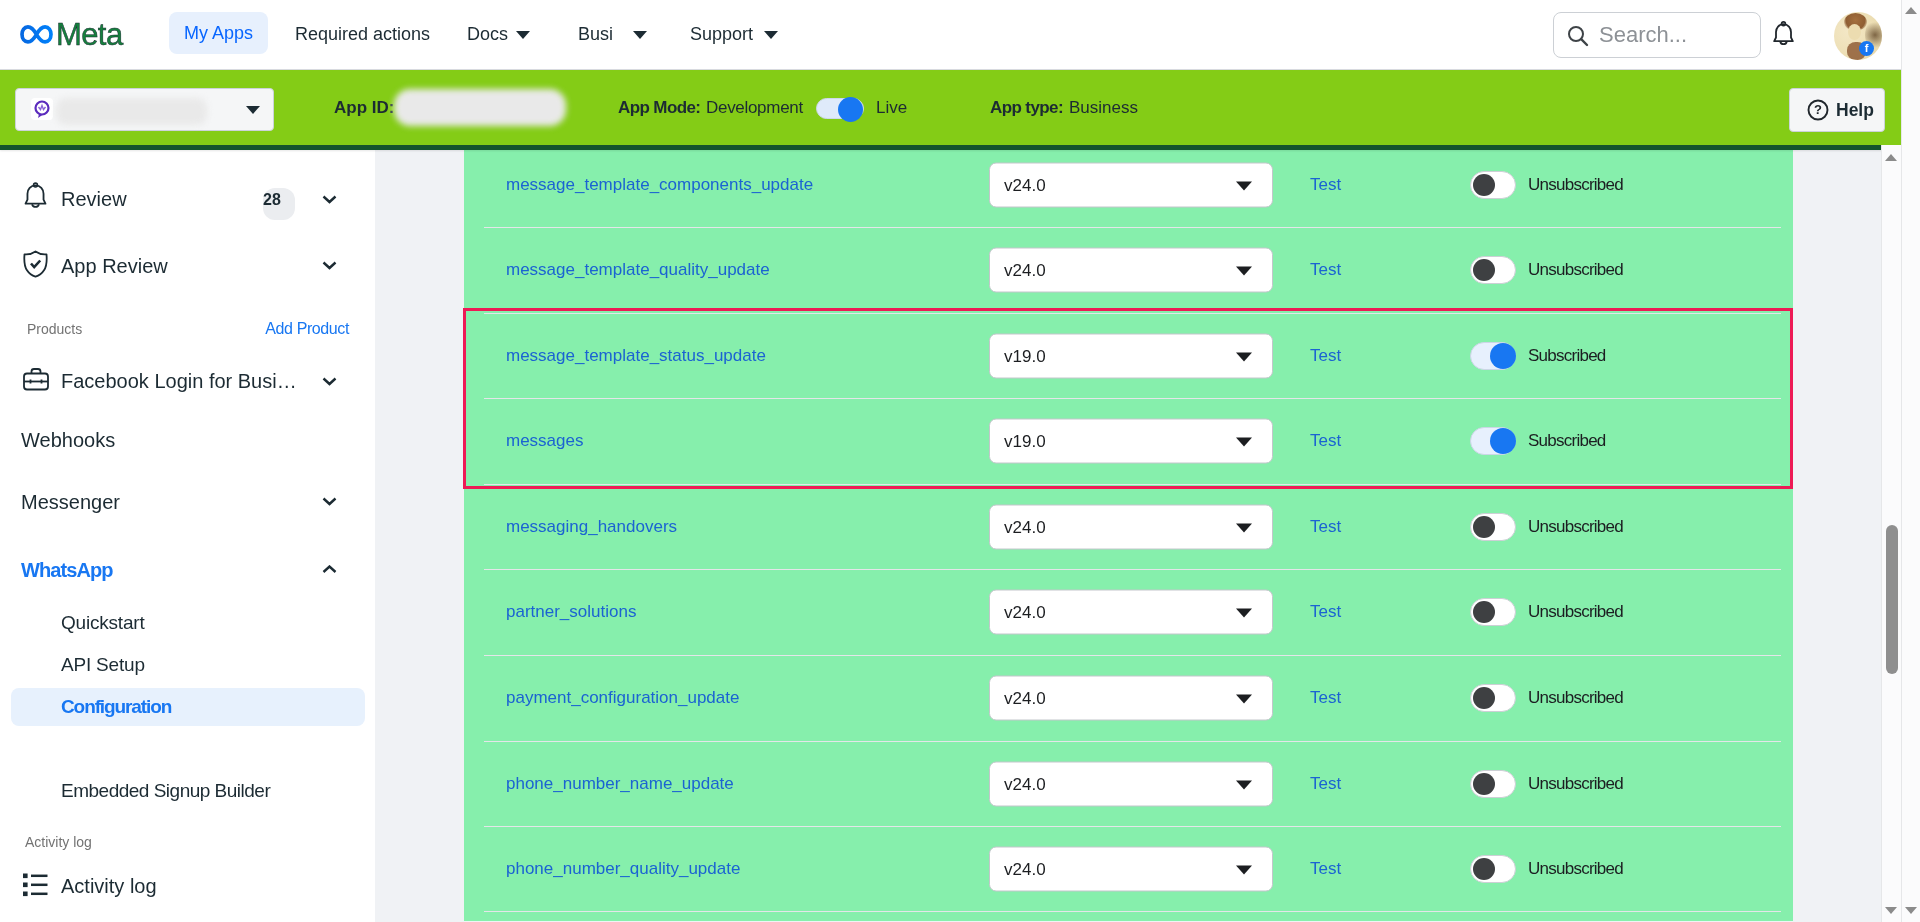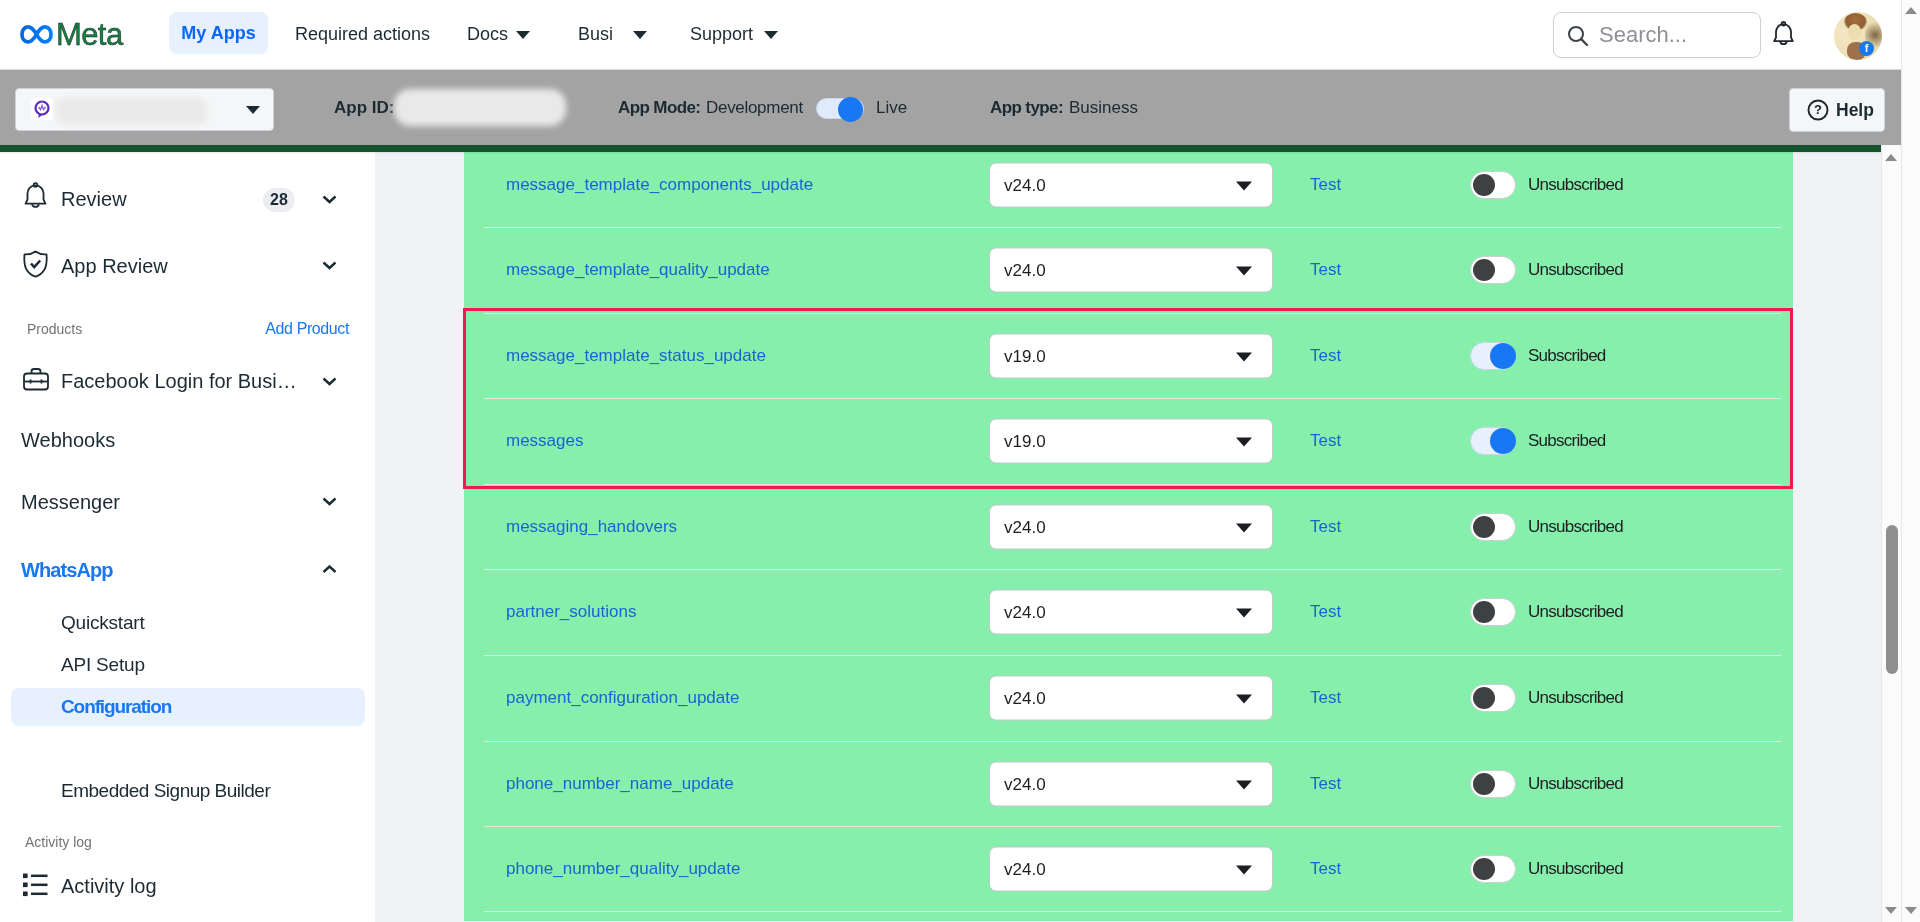--- a/index.html
+++ b/index.html
@@ -3,43 +3,43 @@
 <meta charset="utf-8">
 <style>
 html,body{margin:0;padding:0}
 body{width:1920px;height:922px;overflow:hidden;font-family:"Liberation Sans",sans-serif}
 .app{position:relative;width:1920px;height:922px;background:#fff;overflow:hidden}
 
 #nav{position:absolute;top:0;left:0;width:1920px;height:69px;background:#fff;border-bottom:1px solid #d8dadf;z-index:30}
 #nav .navlink{position:absolute;top:0;height:69px;line-height:69px;font-size:18px;color:#1c2b33}
 .caret{position:absolute;width:0;height:0;border-left:7px solid transparent;border-right:7px solid transparent;border-top:8px solid #1c2b33}
 #metaword{position:absolute;left:56px;top:0;height:69px;line-height:69px;font-size:31px;font-weight:400;-webkit-text-stroke:0.5px #1c2b33;letter-spacing:-0.6px;color:#15803d}
-#myapps{position:absolute;left:169px;top:12px;width:99px;height:42px;background:#e7f0fd;border-radius:8px;color:#0866ff;font-weight:700;font-size:18px;text-align:center;line-height:42px}
+#myapps{position:absolute;left:169px;top:12px;width:99px;height:42px;background:#e7f0fd;border-radius:8px;color:#0866ff;font-weight:400;font-size:18px;text-align:center;line-height:42px}
 #searchbox{position:absolute;left:1553px;top:12px;width:208px;height:46px;border:1px solid #ccd0d5;border-radius:8px;box-sizing:border-box}
 #searchbox span{position:absolute;left:45px;top:0;line-height:44px;font-size:22px;color:#8d9196}
 
-#bar2{position:absolute;top:70px;left:0;width:1920px;height:75px;background:#a3a3a3;border-bottom:7px solid #14532d;box-shadow:0 1px 2px rgba(0,0,0,.10);z-index:25}
+#bar2{position:absolute;top:70px;left:0;width:1920px;height:75px;background:#84cc16;border-bottom:5px solid #14532d;box-shadow:0 1px 2px rgba(0,0,0,.10);z-index:25}
 #appsel{position:absolute;left:15px;top:18px;width:259px;height:43px;background:#f5f6f7;border:1px solid #cbd2d9;border-radius:4px;box-sizing:border-box}
 .blur1{position:absolute;background:#e9e9e9;filter:blur(3px);border-radius:10px}
 .b{font-weight:700}
 #bar2 .t{position:absolute;top:0;height:75px;line-height:75px;font-size:17px;color:#1c2b33}
 #helpbtn{position:absolute;left:1789px;top:18px;width:96px;height:44px;background:#f5f6f7;border:1px solid #cbd2d9;border-radius:4px;box-sizing:border-box}
 #helpbtn span{position:absolute;left:46px;top:0;line-height:42px;font-size:17.5px;font-weight:700;color:#1c2b33}
 
 #modetog{position:absolute;left:816px;top:98px;width:48px;height:21px;background:#dfeafa;border:1px solid #cdd9ea;border-radius:11px;box-sizing:border-box;z-index:26}
 #modetog .knob{position:absolute;right:0px;top:-2.5px;width:25px;height:25px;border-radius:50%;background:#1877f2}
 
 #content{position:absolute;top:145px;left:0;width:1920px;height:777px;background:#f0f2f5}
 #sidebar{position:absolute;top:145px;left:0;width:375px;height:777px;background:#fff;z-index:5}
 .snav{position:absolute;left:0;width:375px;height:40px;display:flex;align-items:center;font-size:20px;color:#1c2b33}
 .snav .ic{position:absolute;left:21px;width:28px;text-align:center}
 .snav .tx{position:absolute;left:61px;white-space:nowrap}
 .snav .tx2{position:absolute;left:21px;white-space:nowrap}
 .chev{position:absolute;left:322px}
-.badge{position:absolute;left:263px;top:43px;width:32px;height:24px;border-radius:12px;background:#ebedf0;font-size:16px;font-weight:700;color:#1c2b33;text-align:center;line-height:24px}
+.badge{position:absolute;left:263px;top:43px;width:32px;height:32px;border-radius:12px;background:#ebedf0;font-size:16px;font-weight:700;color:#1c2b33;line-height:24px}
 .slabel{position:absolute;font-size:14px;color:#737373}
 #confhl{position:absolute;left:11px;top:543px;width:354px;height:38px;background:#e7f1fd;border-radius:8px}
 
 #card{position:absolute;top:0;left:464px;width:1329px;height:776px;background:#86efac}
 .row{position:absolute;left:0;width:1329px;height:86px}
 .sep{position:absolute;left:20px;width:1297px;height:1px;background:#e4e6e9}
 .fname{position:absolute;left:42px;top:50%;transform:translateY(-50%);font-size:17px;color:#1b63d2}
 .sel{position:absolute;left:525px;top:50%;transform:translateY(-50%);width:284px;height:45px;border:1px solid #c3c6cb;border-radius:7px;box-sizing:border-box;background:#fff}
 .sel span{position:absolute;left:14px;top:0;line-height:43px;font-size:17px;color:#1c1e21}
 .sel .scar{position:absolute;right:20px;top:18px;width:0;height:0;border-left:8px solid transparent;border-right:8px solid transparent;border-top:9px solid #1c1e21}

